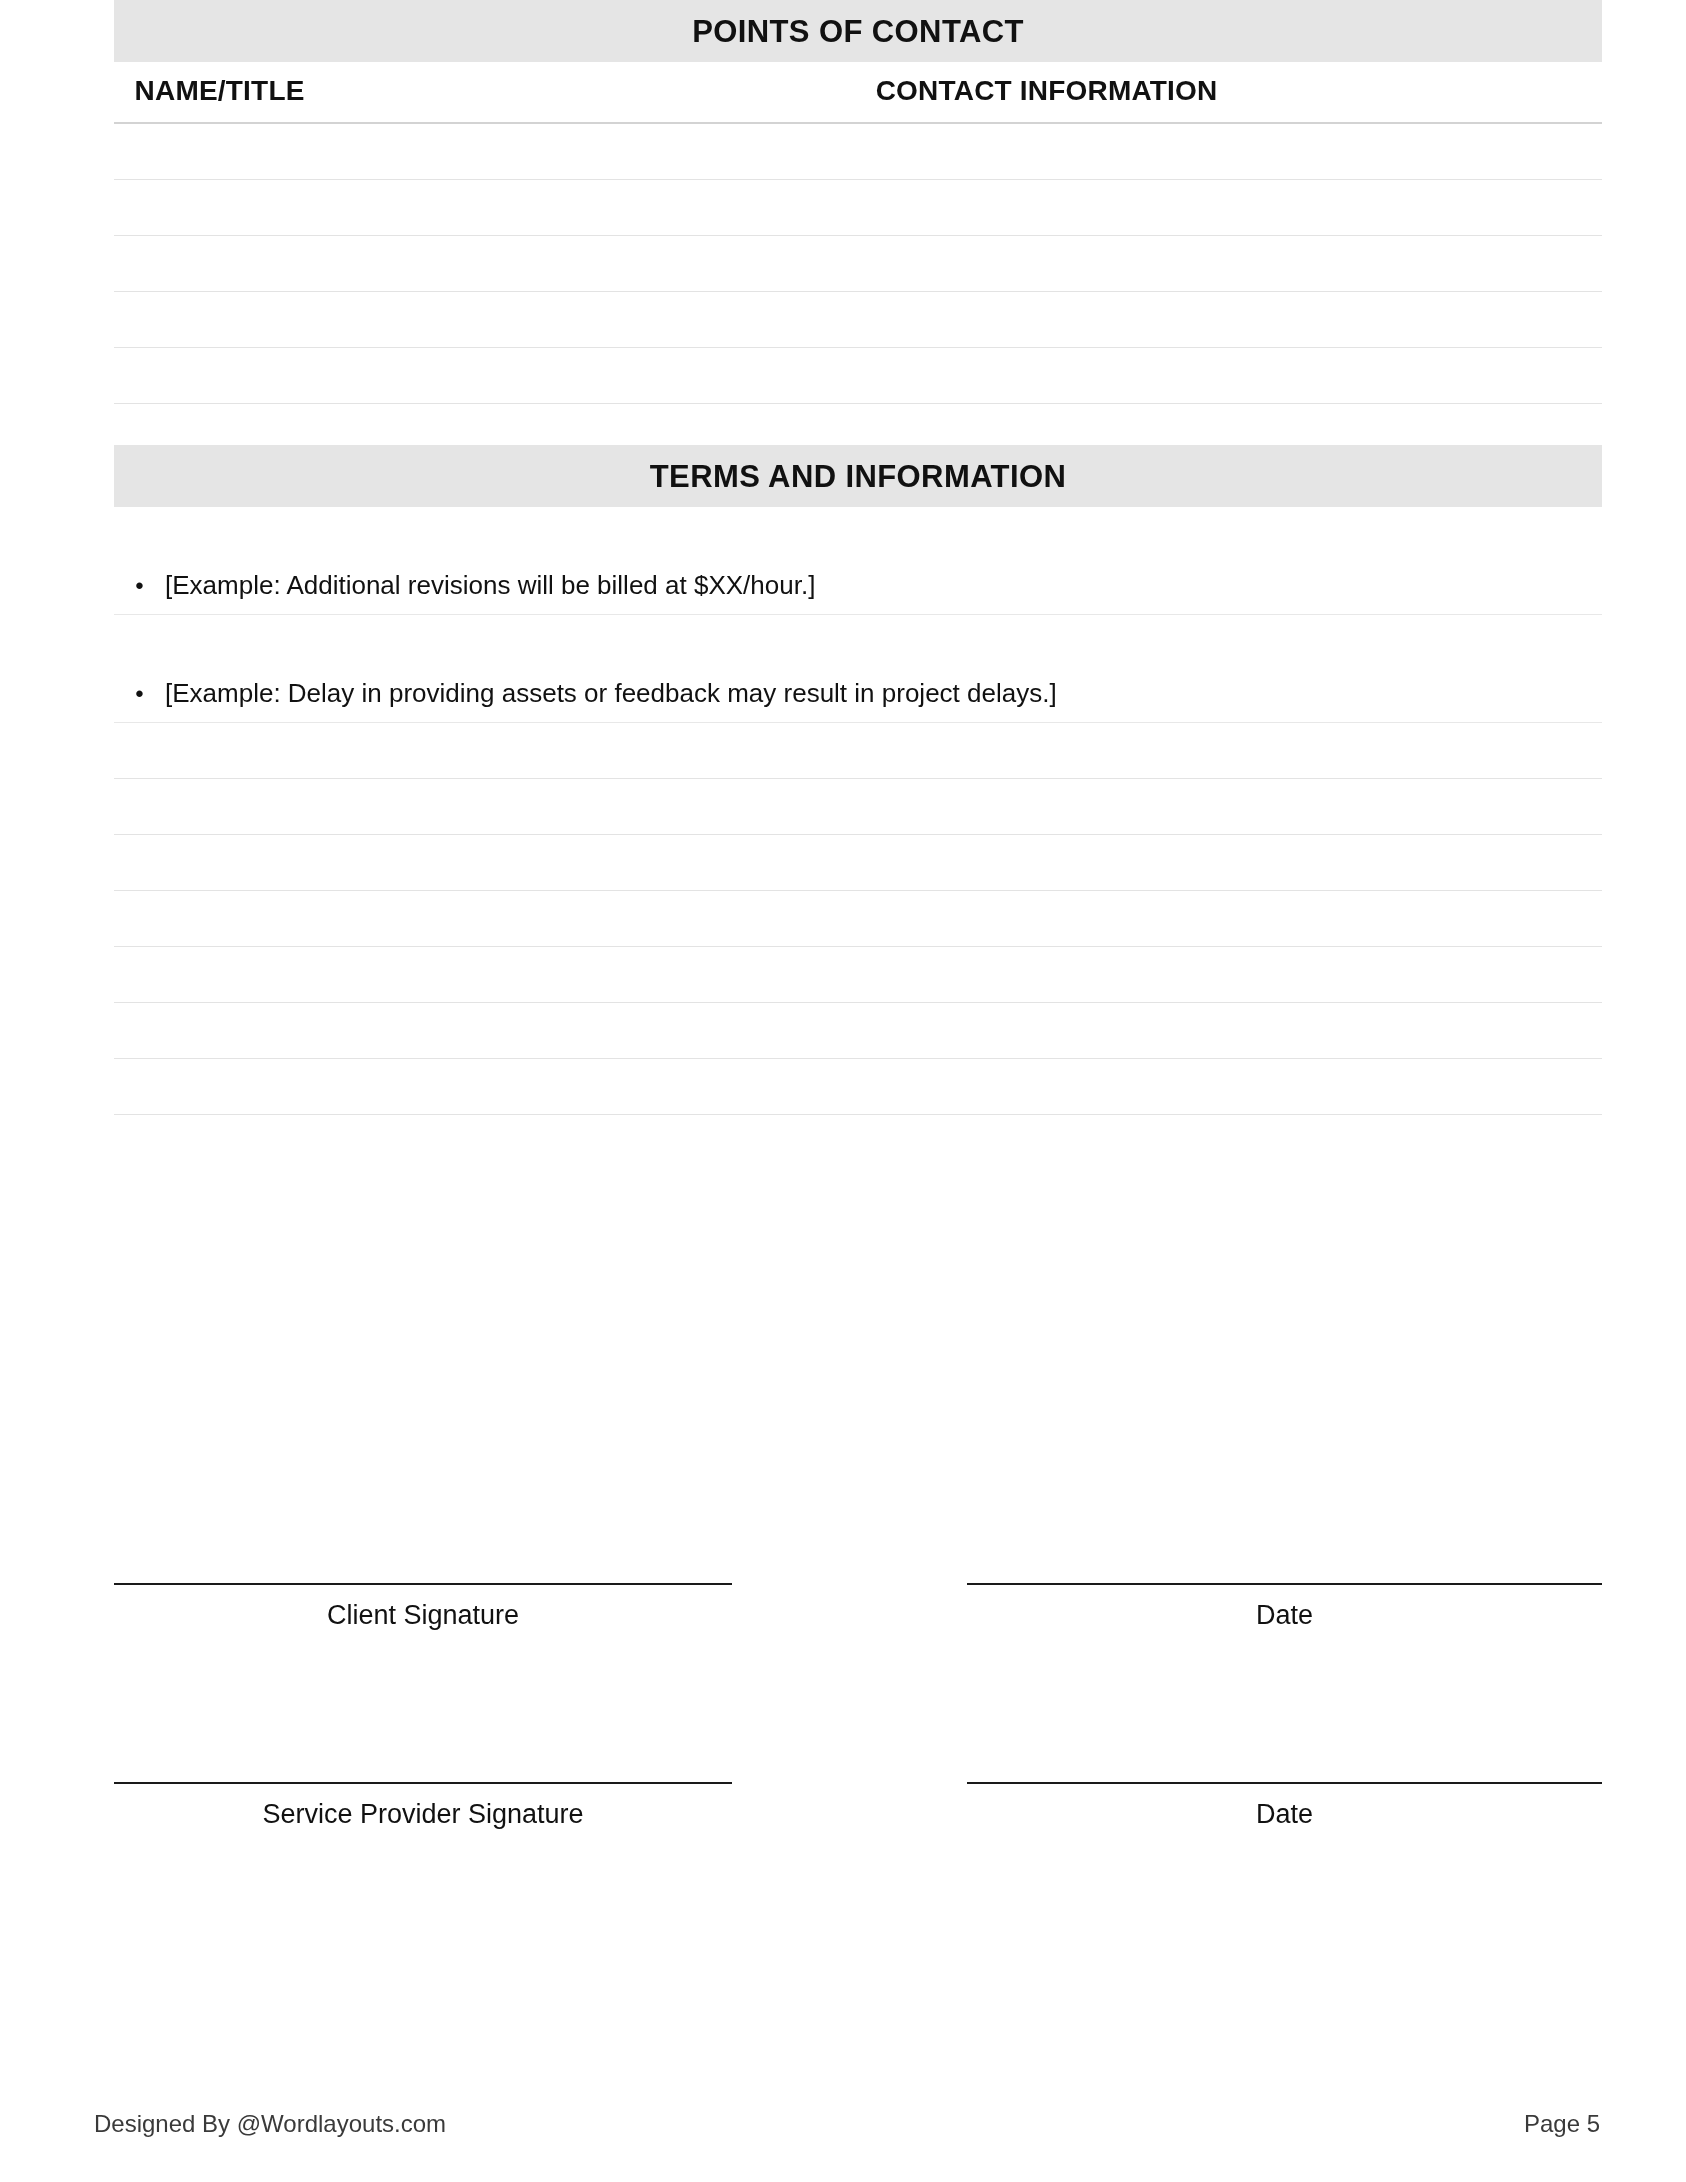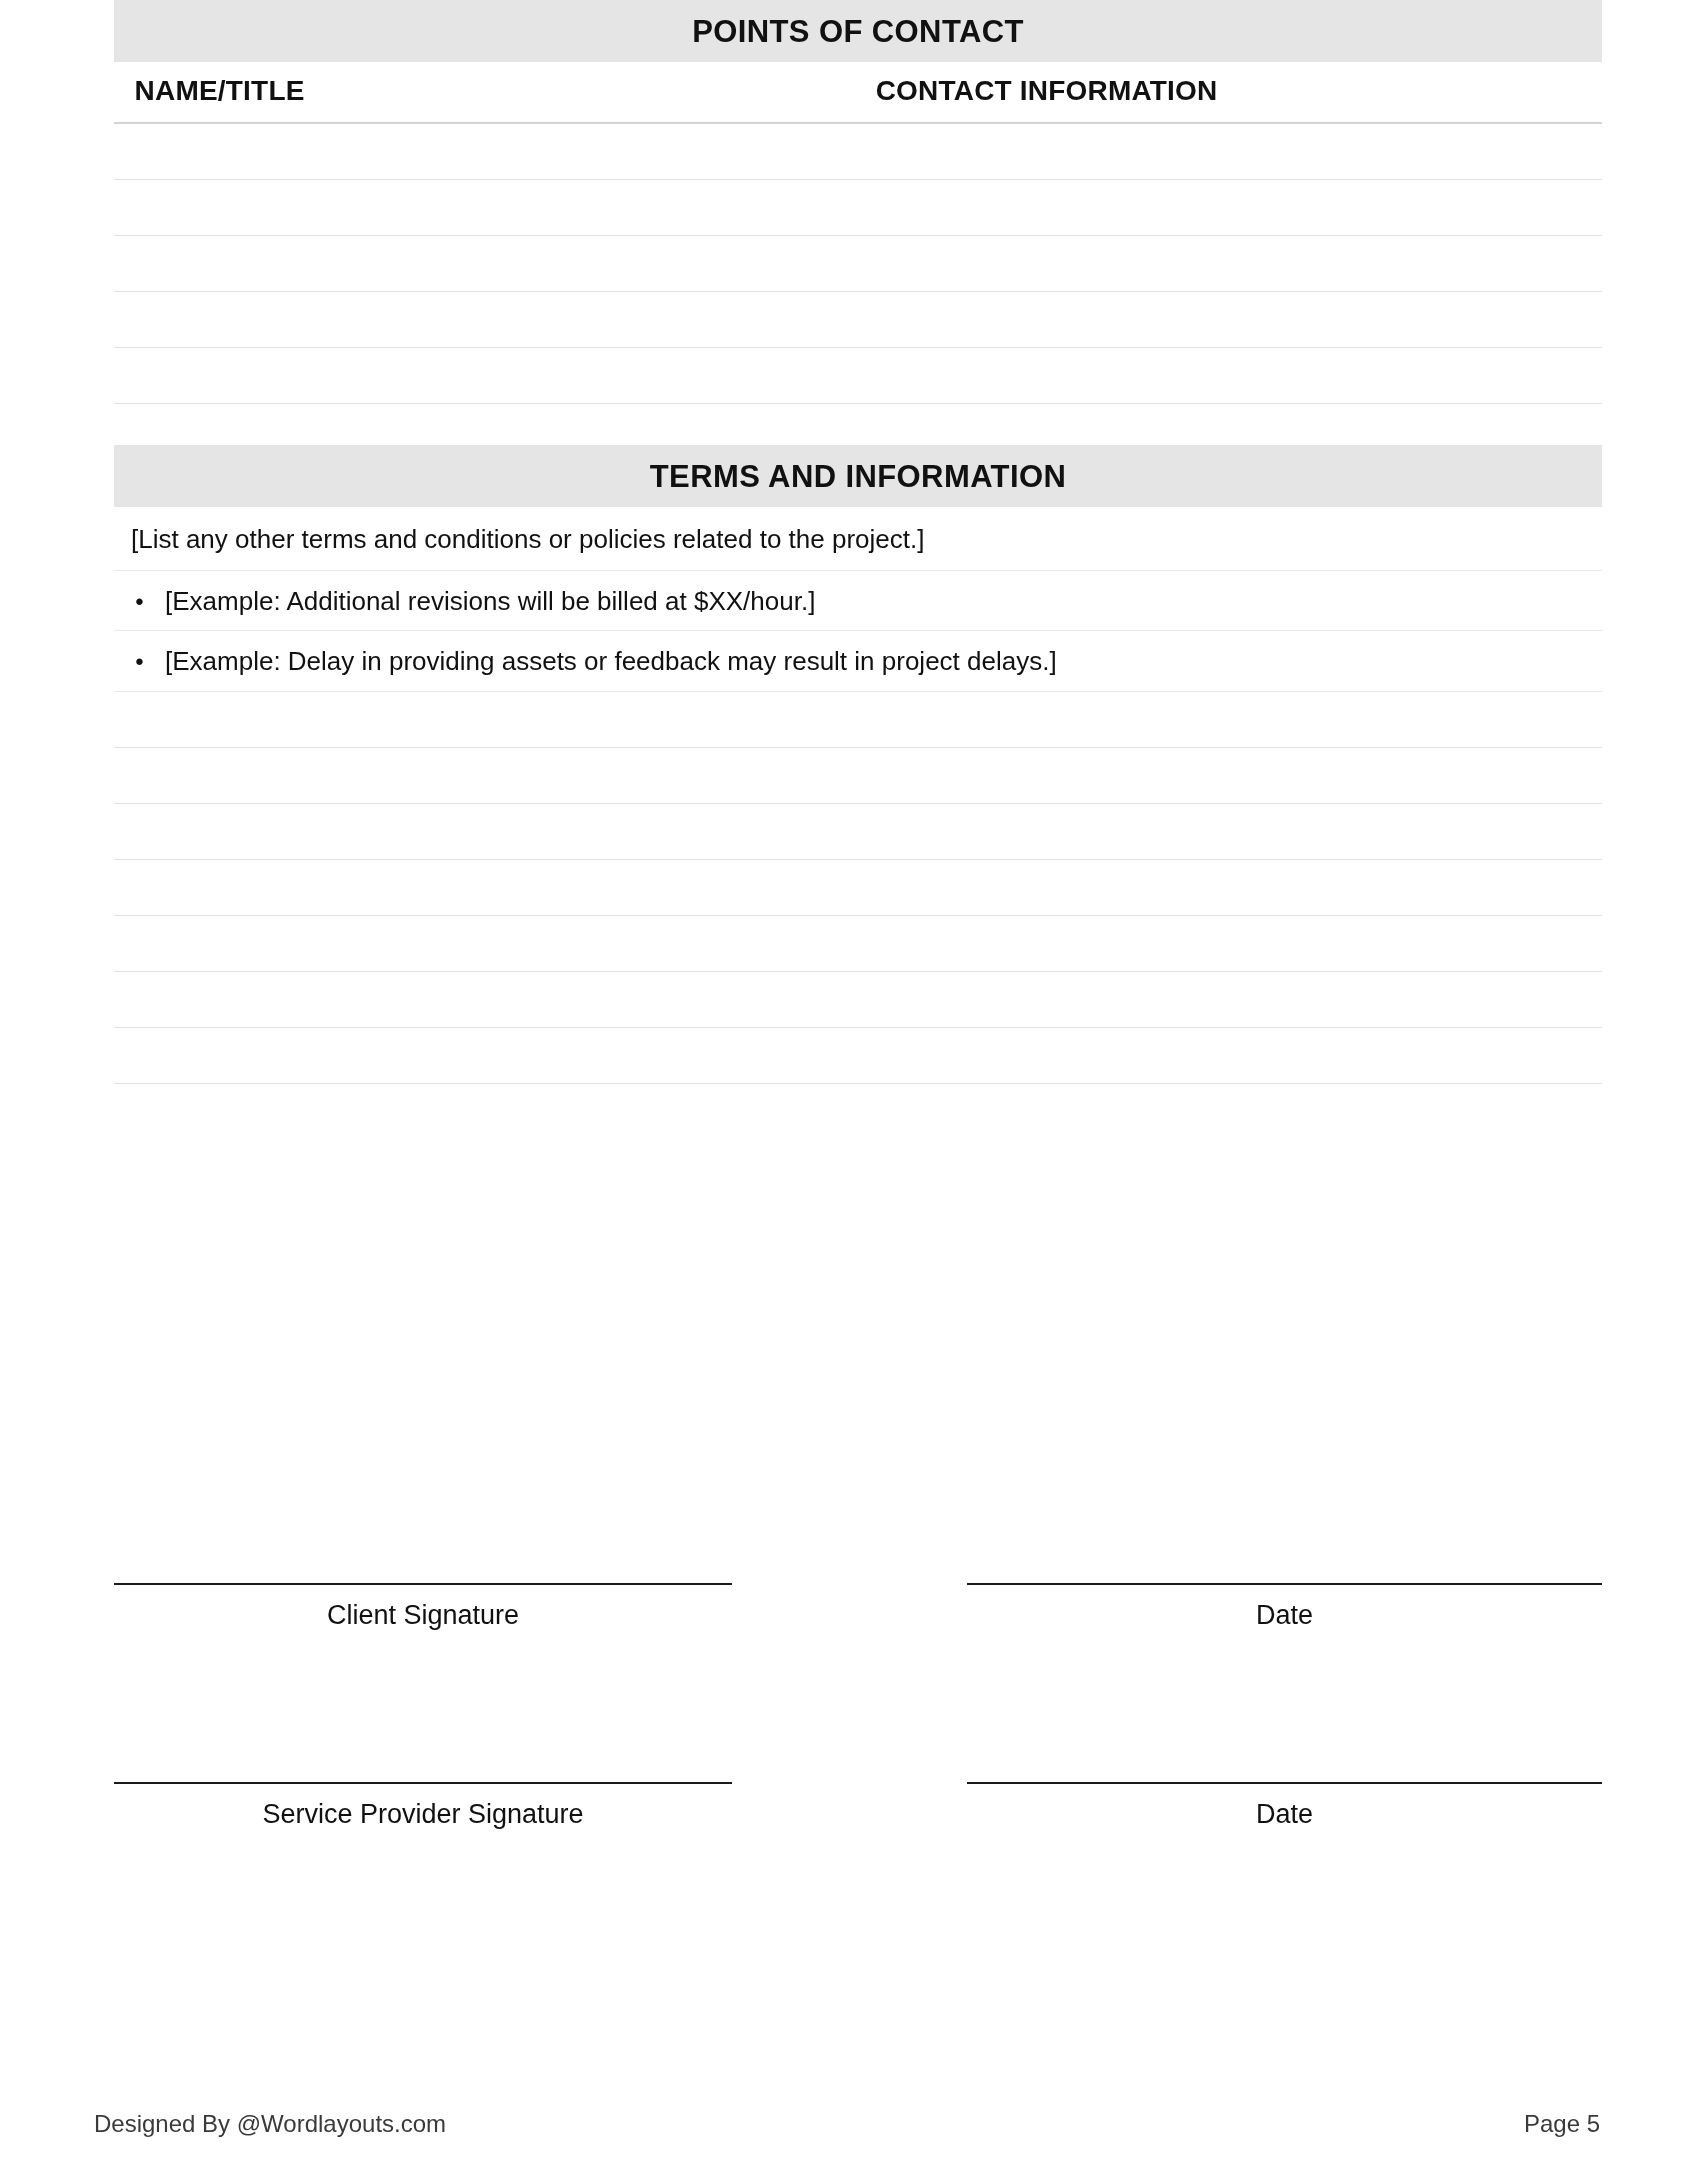--- a/index.html
+++ b/index.html
@@ -93,21 +93,21 @@
     align-items: baseline;
   }
   .terms-bullet .dot {
     display: inline-block;
     width: 51px;
     text-align: center;
     flex: 0 0 51px;
     font-size: 24px;
     line-height: 1;
   }
-  .terms-bullet .btext { flex: 1 1 auto; }
+  .terms-bullet .btext { flex: 1 1 auto; margin-top: 48px; }
 
   .blank-line {
     height: 55px;
     border-bottom: 1.9px solid #e3e3e3;
   }
 
   
   .sig-area {
     position: absolute;
     left: 114px;
@@ -191,21 +191,20 @@
         </tr>
       </tbody>
     </table>
 
     <div style="height:41px;"></div>
 
     <div class="section-band">
       <div class="band-title">TERMS AND INFORMATION</div>
     </div>
 
-    <div class="terms-intro">[List any other terms and conditions or policies related to the project.]</div>
 
     <div class="terms-bullet">
       <span class="dot">•</span>
       <span class="btext">[Example: Additional revisions will be billed at $XX/hour.]</span>
     </div>
 
     <div class="terms-bullet">
       <span class="dot">•</span>
       <span class="btext">[Example: Delay in providing assets or feedback may result in project delays.]</span>
     </div>

